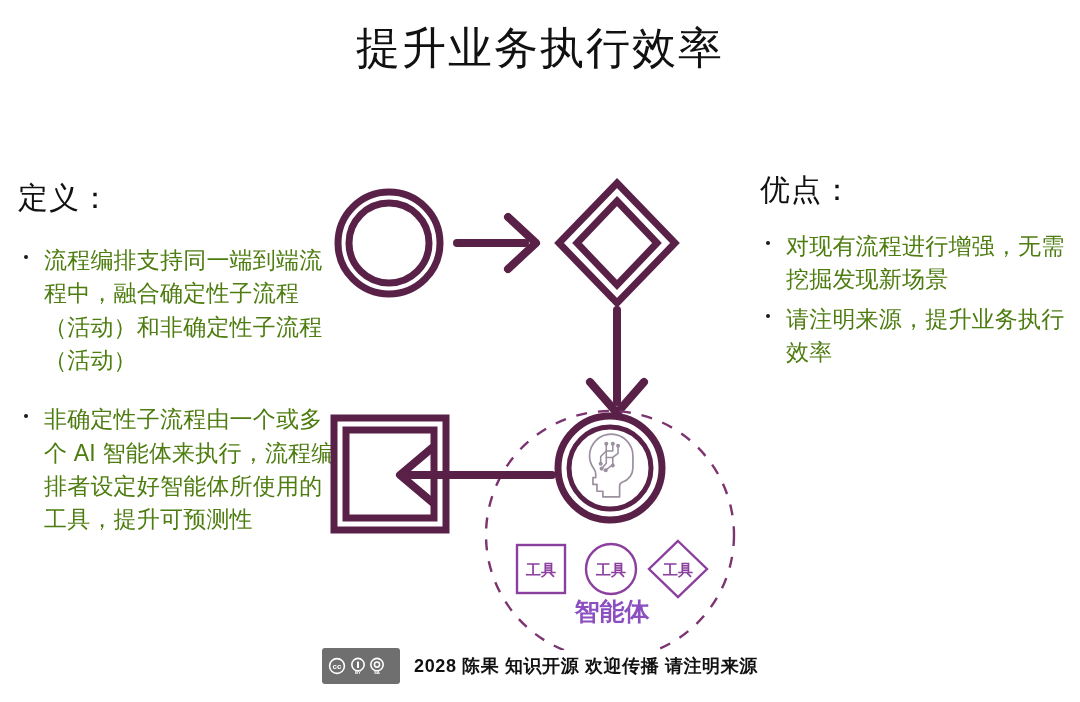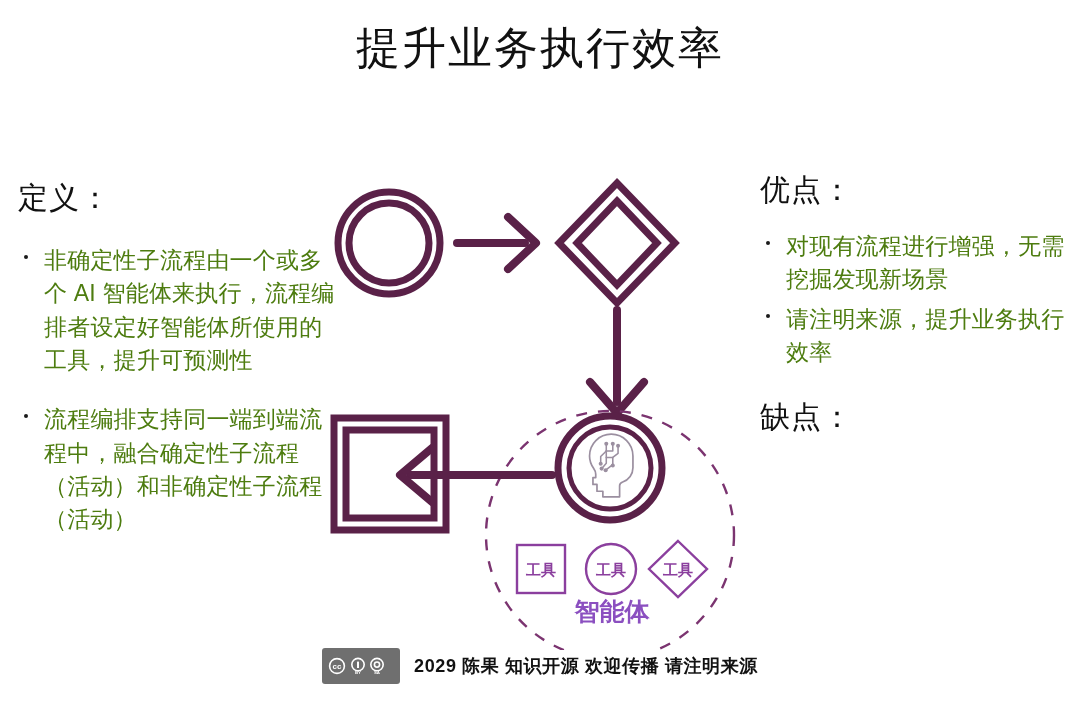--- a/index.html
+++ b/index.html
@@ -128,22 +128,22 @@
   }
 </style>
 </head>
 <body>
 
 <div class="slide-title">提升业务执行效率</div>
 
 <div id="left-column">
   <div class="col-heading">定义：</div>
   <ul class="bullets">
+    <li>流程编排支持同一端到端流程中，融合确定性子流程（活动）和非确定性子流程（活动）</li>
     <li>非确定性子流程由一个或多个 AI 智能体来执行，流程编排者设定好智能体所使用的工具，提升可预测性</li>
-    <li>流程编排支持同一端到端流程中，融合确定性子流程（活动）和非确定性子流程（活动）</li>
   </ul>
 </div>
 
 <div id="diagram">
   <svg width="430" height="480" viewBox="0 0 430 480" xmlns="http://www.w3.org/2000/svg">
     <defs></defs>
 
     <g>
       <circle cx="77" cy="73" r="51" fill="none" stroke="#5A2148" stroke-width="7"></circle>
       <circle cx="77" cy="73" r="40" fill="none" stroke="#5A2148" stroke-width="7"></circle>
@@ -233,31 +233,30 @@
 <div id="right-column">
   <div>
     <div class="col-heading">优点：</div>
     <ul class="bullets">
       <li>对现有流程进行增强，无需挖掘发现新场景</li>
       <li>请注明来源，提升业务执行效率</li>
     </ul>
   </div>
 
   <div id="cons-block">
-    <div class="col-heading">缺点：</div>
   </div>
 </div>
 
 <div id="footer">
   <span class="cc-badge">
     <svg width="72" height="18" viewBox="0 0 72 18" xmlns="http://www.w3.org/2000/svg">
       <circle cx="12" cy="9" r="7.4" fill="none" stroke="#ffffff" stroke-width="1.6"></circle>
       <text x="12" y="12.4" text-anchor="middle" font-size="8" font-weight="bold" font-family="'Liberation Sans', sans-serif" fill="#ffffff">cc</text>
       <circle cx="33" cy="7.6" r="6.2" fill="none" stroke="#ffffff" stroke-width="1.6"></circle>
       <rect x="32" y="4.6" width="2" height="6.4" fill="#ffffff"></rect>
       <text x="33" y="17.4" text-anchor="middle" font-size="4.4" font-weight="bold" font-family="'Liberation Sans', sans-serif" fill="#ffffff">BY</text>
       <circle cx="52" cy="7.6" r="6.2" fill="none" stroke="#ffffff" stroke-width="1.6"></circle>
       <circle cx="52" cy="7.6" r="2.6" fill="none" stroke="#ffffff" stroke-width="1.6"></circle>
       <text x="52" y="17.4" text-anchor="middle" font-size="4.4" font-weight="bold" font-family="'Liberation Sans', sans-serif" fill="#ffffff">SA</text>
     </svg>
   </span>
-  <span class="footer-text">2029 陈果  知识开源 欢迎传播 请注明来源</span>
+  <span class="footer-text">2028 陈果  知识开源 欢迎传播 请注明来源</span>
 </div>
 
 </body></html>

